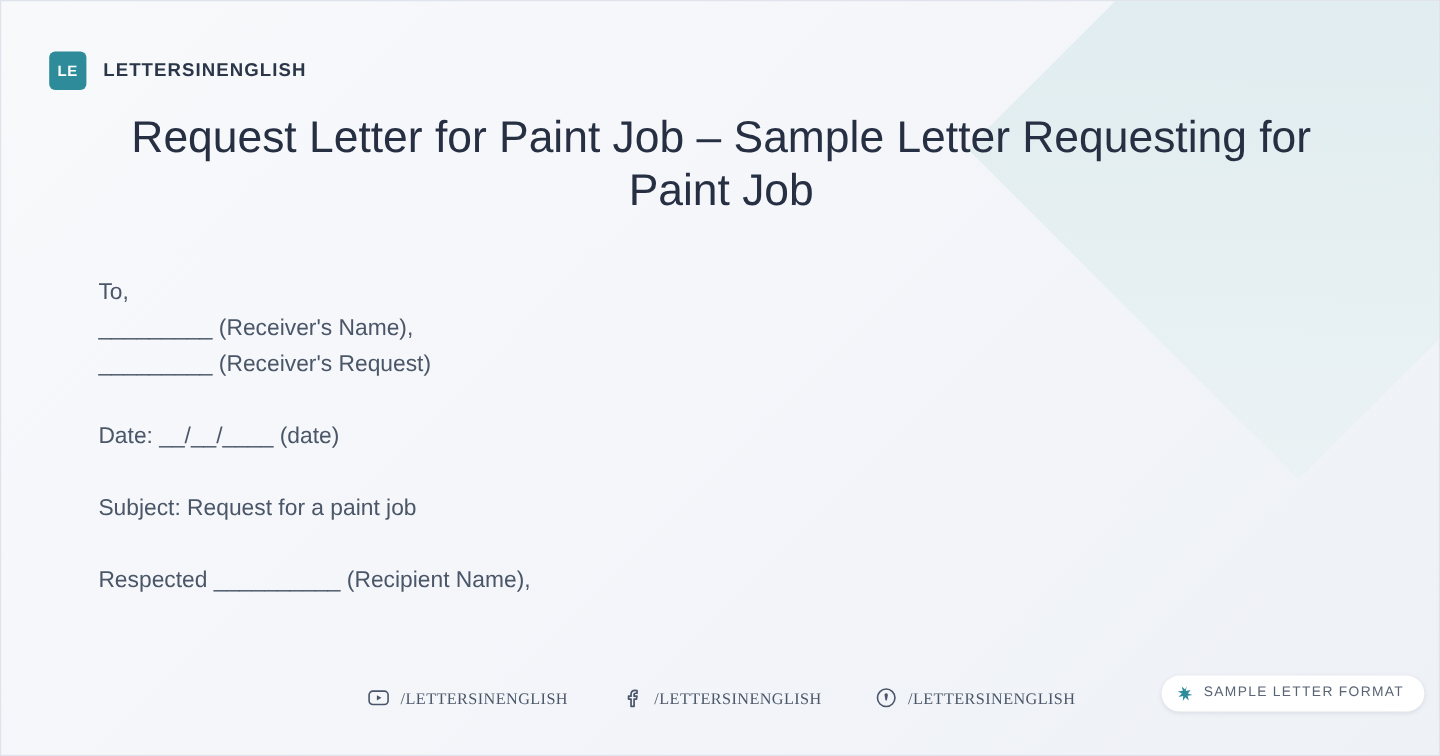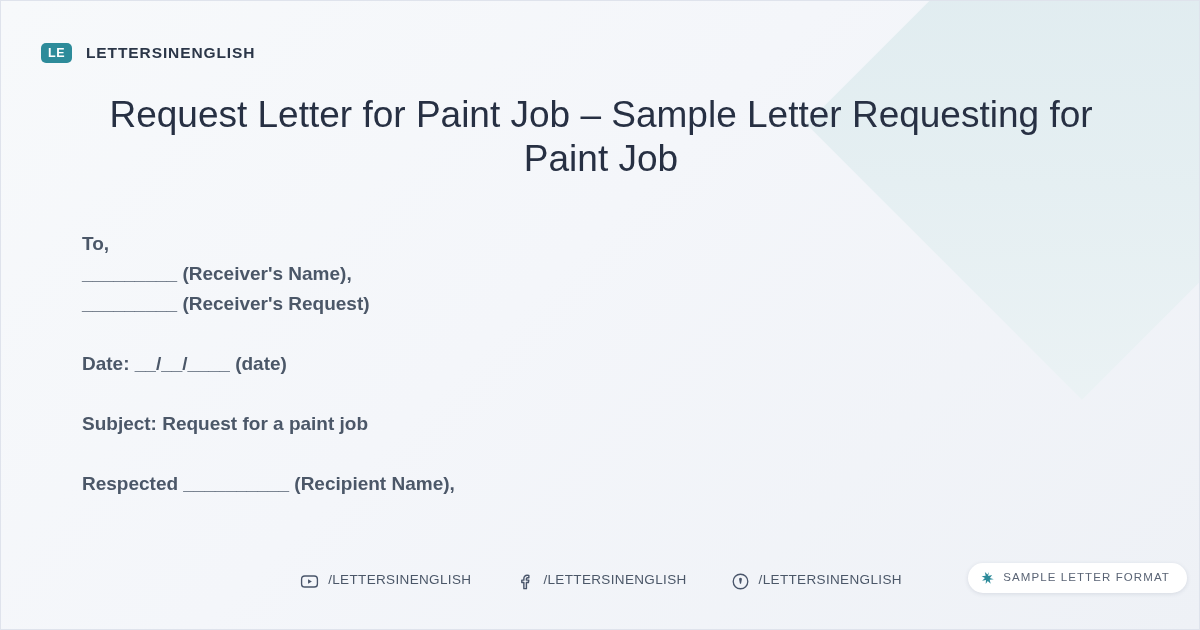--- a/index.html
+++ b/index.html
@@ -42,21 +42,21 @@
     position: absolute;
     top: 42px;
     left: 40px;
     display: flex;
     align-items: center;
     gap: 14px;
     z-index: 3;
   }
   .brand-mark {
     width: 31px;
-    height: 20px;
+    height: 32px;
     border-radius: 5px;
     background: #2d8b9a;
     color: #ffffff;
     font-size: 12.5px;
     font-weight: 700;
     letter-spacing: 0.5px;
     display: flex;
     align-items: center;
     justify-content: center;
   }
@@ -81,21 +81,20 @@
     z-index: 3;
   }
 
   
   .letter {
     position: absolute;
     top: 228px;
     left: 81px;
     width: 900px;
     z-index: 3;
-    font-weight: bold;
   }
   .block { margin-bottom: 30px; }
   .block:last-child { margin-bottom: 0; }
   .line {
     font-size: 19px;
     line-height: 30px;
     color: #4b5768;
     white-space: pre-wrap;
   }
 
@@ -106,22 +105,23 @@
     bottom: 38px;
     width: 1200px;
     display: flex;
     justify-content: center;
     align-items: center;
     gap: 44px;
     z-index: 3;
   }
   .social {
     display: flex;
-    align-items: flex-start;
+    align-items: flex-end;
     gap: 9px;
+    font-family: Liberation Serif, serif;
   }
   .social-icon {
     width: 19px;
     height: 19px;
     display: block;
     color: #49556a;
     flex: 0 0 auto;
   }
   .social-icon svg { display: block; width: 100%; height: 100%; }
   .social-label {

